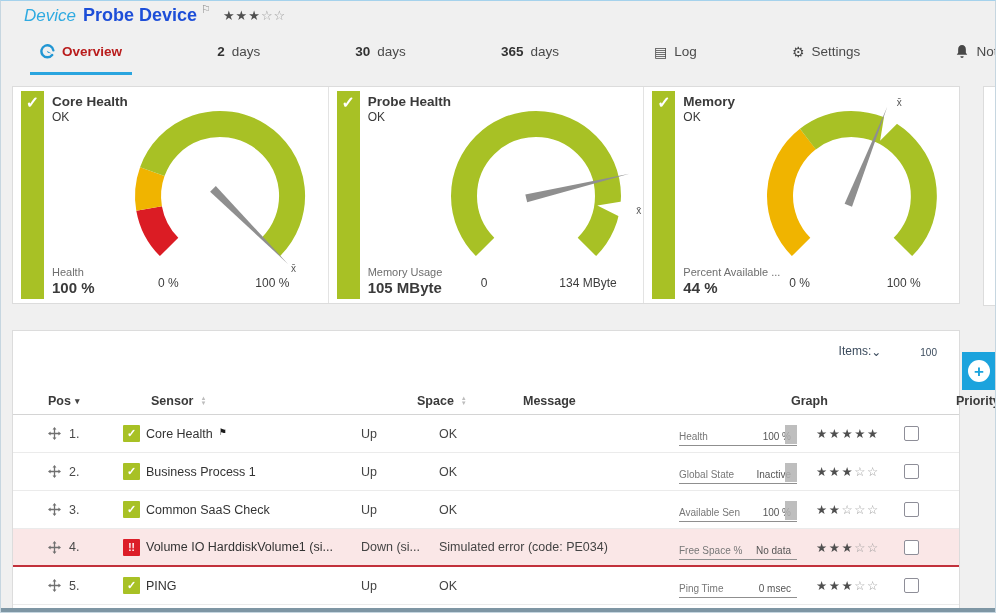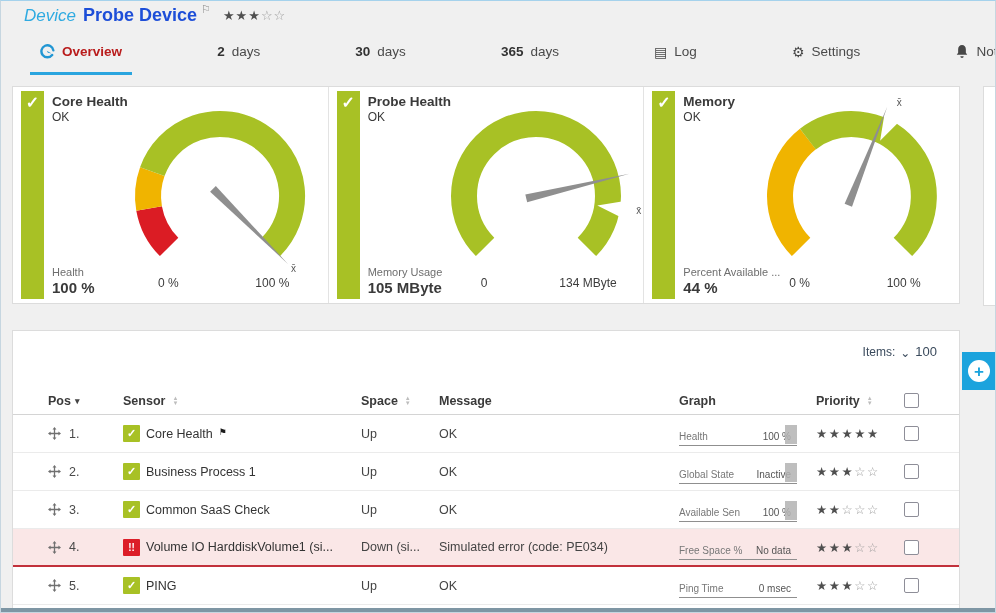--- a/index.html
+++ b/index.html
@@ -42,27 +42,27 @@
   .g-channelblock{position:absolute;left:39px;bottom:7px;}
   .g-chlabel{font-size:11px;color:#6E6E6E;}
   .g-chvalue{font-size:15px;font-weight:bold;color:#3A3A3A;margin-top:1px;}
   .gauge-svg{position:absolute;top:6px;left:50%;margin-left:-65px;overflow:visible;}
   .axis-label{position:absolute;bottom:13px;width:90px;text-align:center;font-size:12px;color:#3C3C3C;}
   .axis-min{left:calc(50% - 47px);} .axis-max{left:calc(50% + 57px);}
   .mean-text{font-size:10px;fill:#555;}
 
   
   #table-card{left:12px;top:330px;width:948px;height:283px;}
-  .items-row{position:absolute;top:13px;right:22px;font-size:12px;color:#3A4A5C;display:flex;gap:5px;align-items:flex-end;cursor:pointer;}
-  .items-value{font-size:13px;}
+  .items-row{position:absolute;top:13px;right:22px;font-size:12px;color:#3A4A5C;display:flex;align-items:flex-end;cursor:pointer;}
+  .items-value{font-size:10px;margin-left:39px;}
   .chev{font-size:12px;line-height:1;}
 
   .thead,.trow{display:grid;grid-template-columns:75px 238px 78px 240px 137px 88px 1fr;
                align-items:center;padding:0 18px 0 35px;box-sizing:border-box;}
-  .thead{margin-top:57px;height:27px;border-bottom:1px solid #D4D4D4;font-weight:bold;font-size:12.5px;color:#3A3A3A;}
+  .thead{margin-top:57px;height:27px;border-bottom:1px solid #D4D4D4;font-weight:bold;font-size:12.5px;color:#3A3A3A;gap:28px;}
   .th{display:flex;align-items:center;gap:4px;}
   .sort-desc{font-size:9px;color:#444;}
   .dual{display:inline-flex;flex-direction:column;font-size:6px;color:#BDBDBD;line-height:5px;margin-left:3px;}
   .trow{height:38px;border-bottom:1px solid #EBEBEB;font-size:12.5px;color:#444;}
   .trow.alert{background:#FAE7E7;border-bottom:2px solid #C2313B;}
   .pos-cell{display:flex;align-items:center;gap:8px;color:#4A4A4A;}
   .move-icon{width:13px;height:13px;flex:none;}
   .sensor-cell{display:flex;align-items:center;gap:6px;color:#333;white-space:nowrap;overflow:hidden;}
   .sensor-icon{width:17px;height:17px;border-radius:1px;color:#fff;font-weight:bold;
                display:flex;align-items:center;justify-content:center;flex:none;font-size:11px;}

